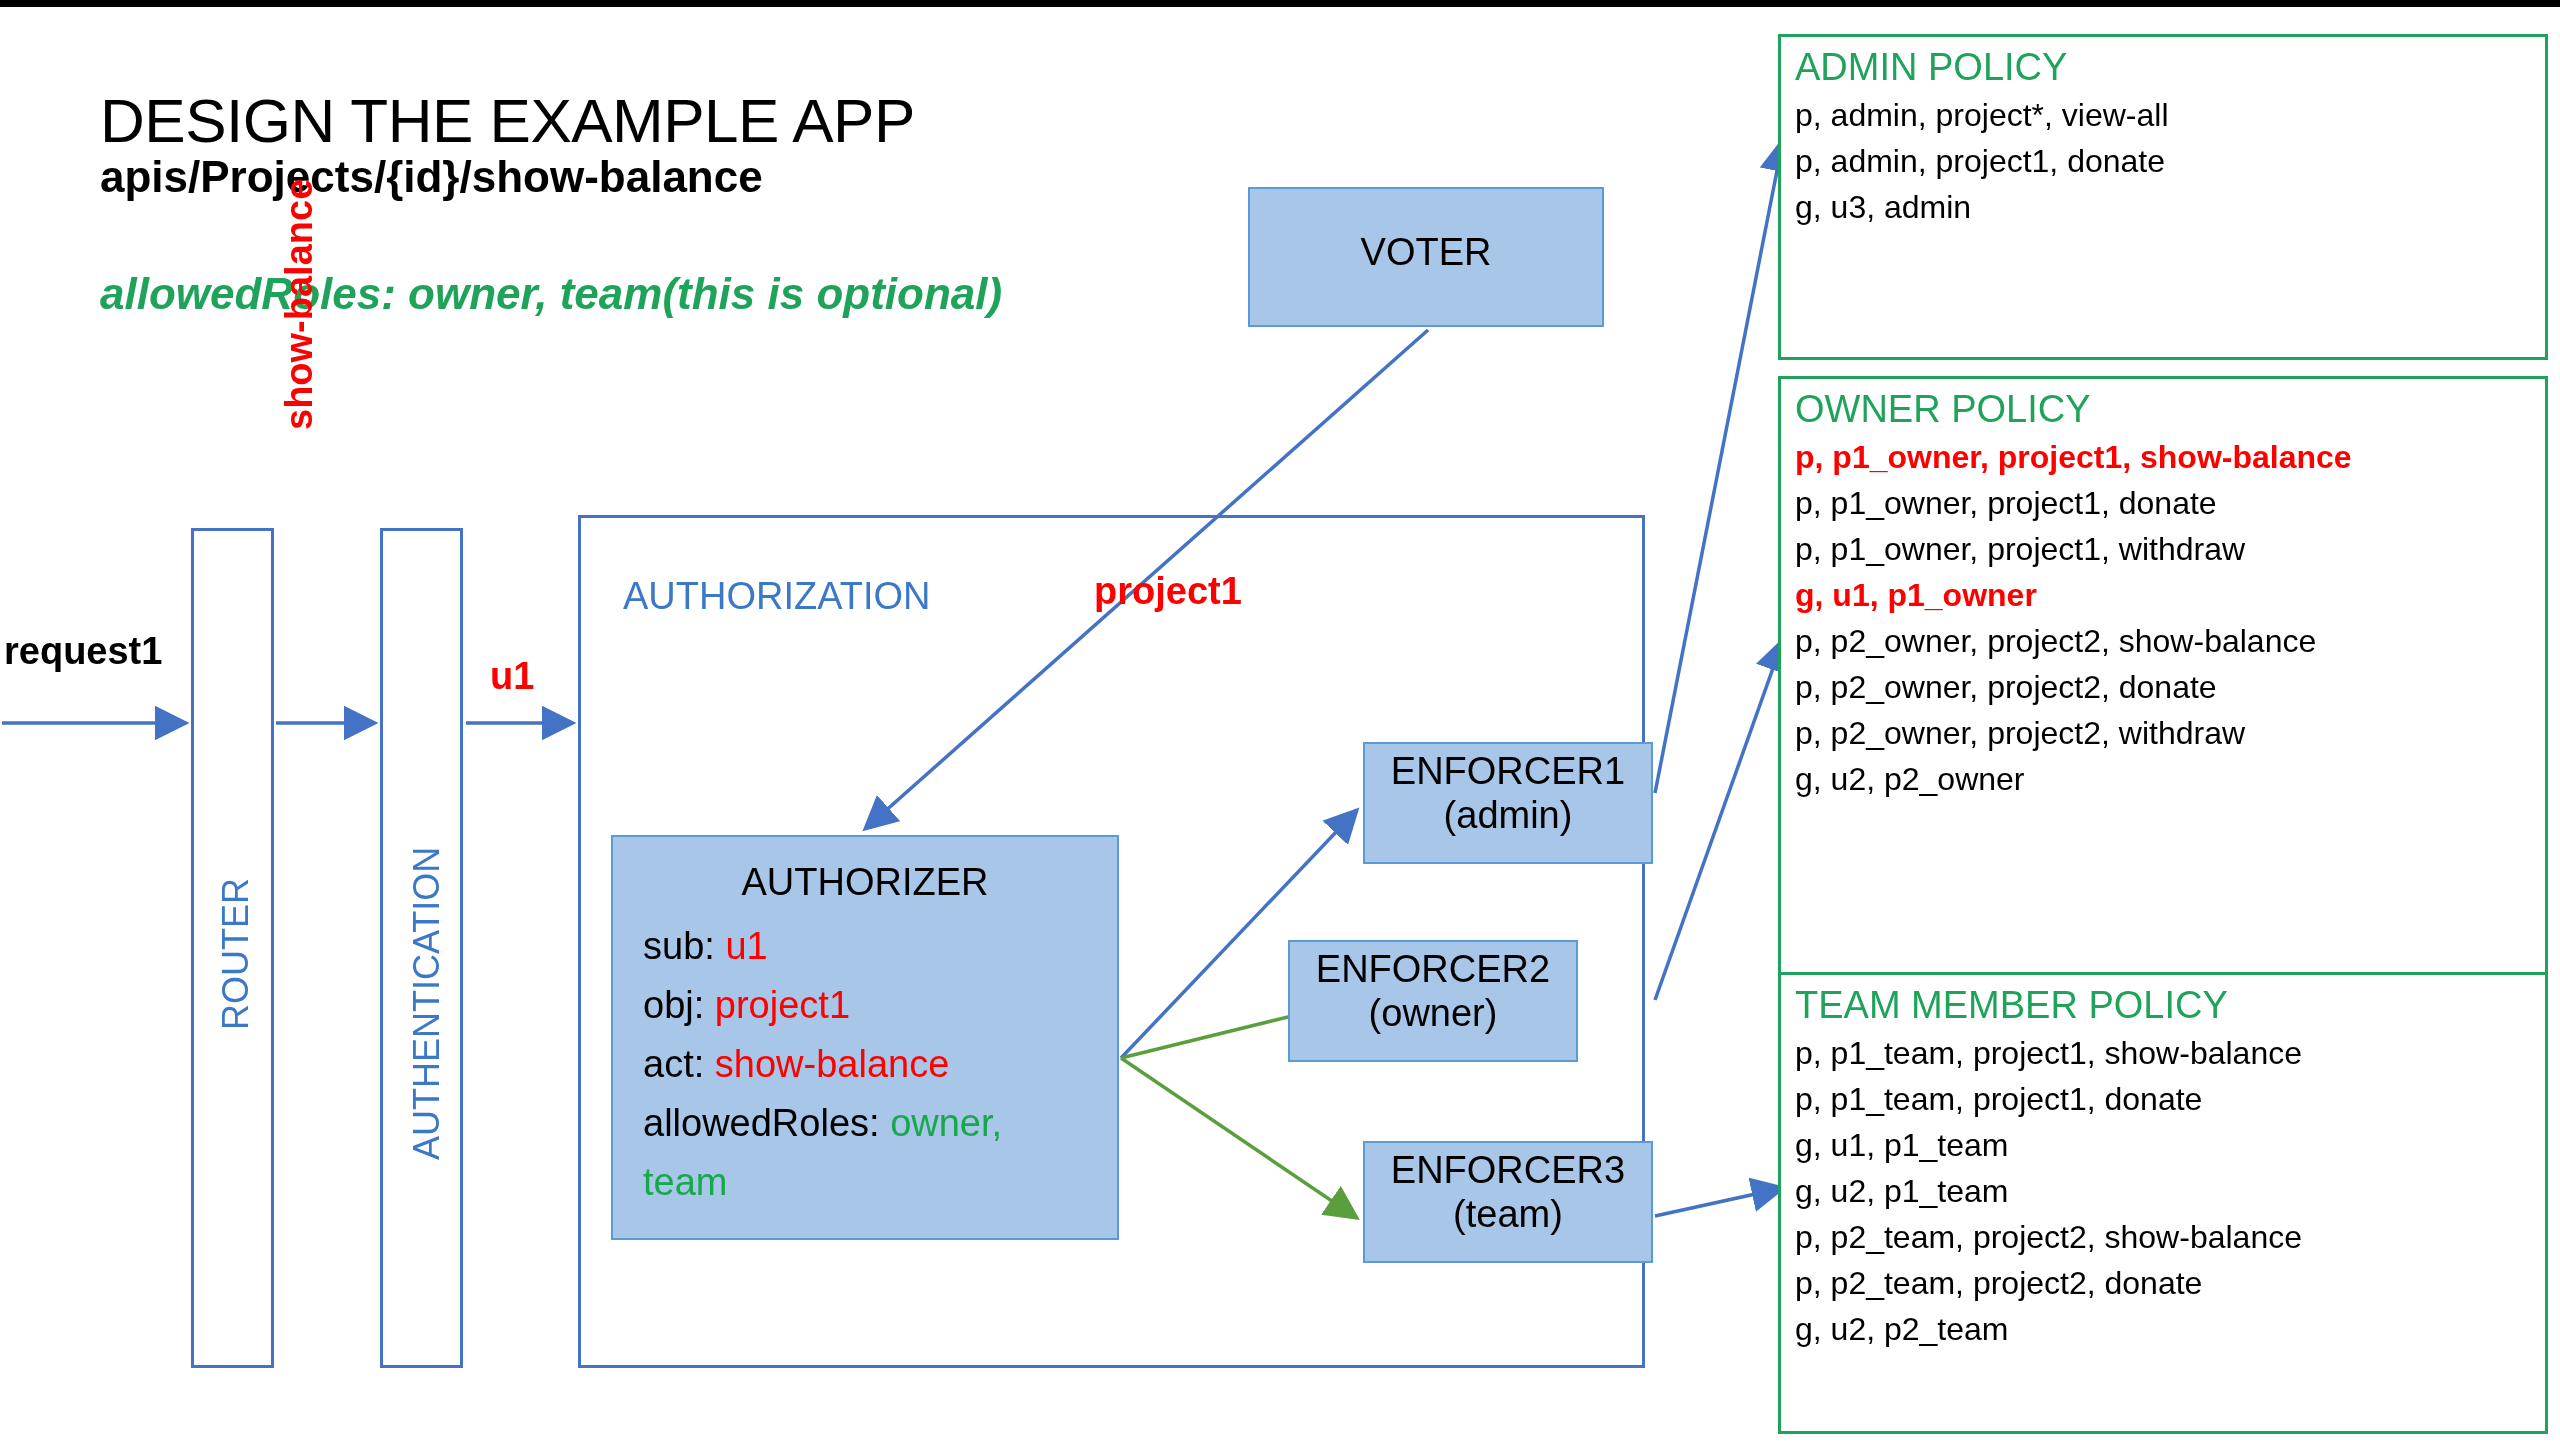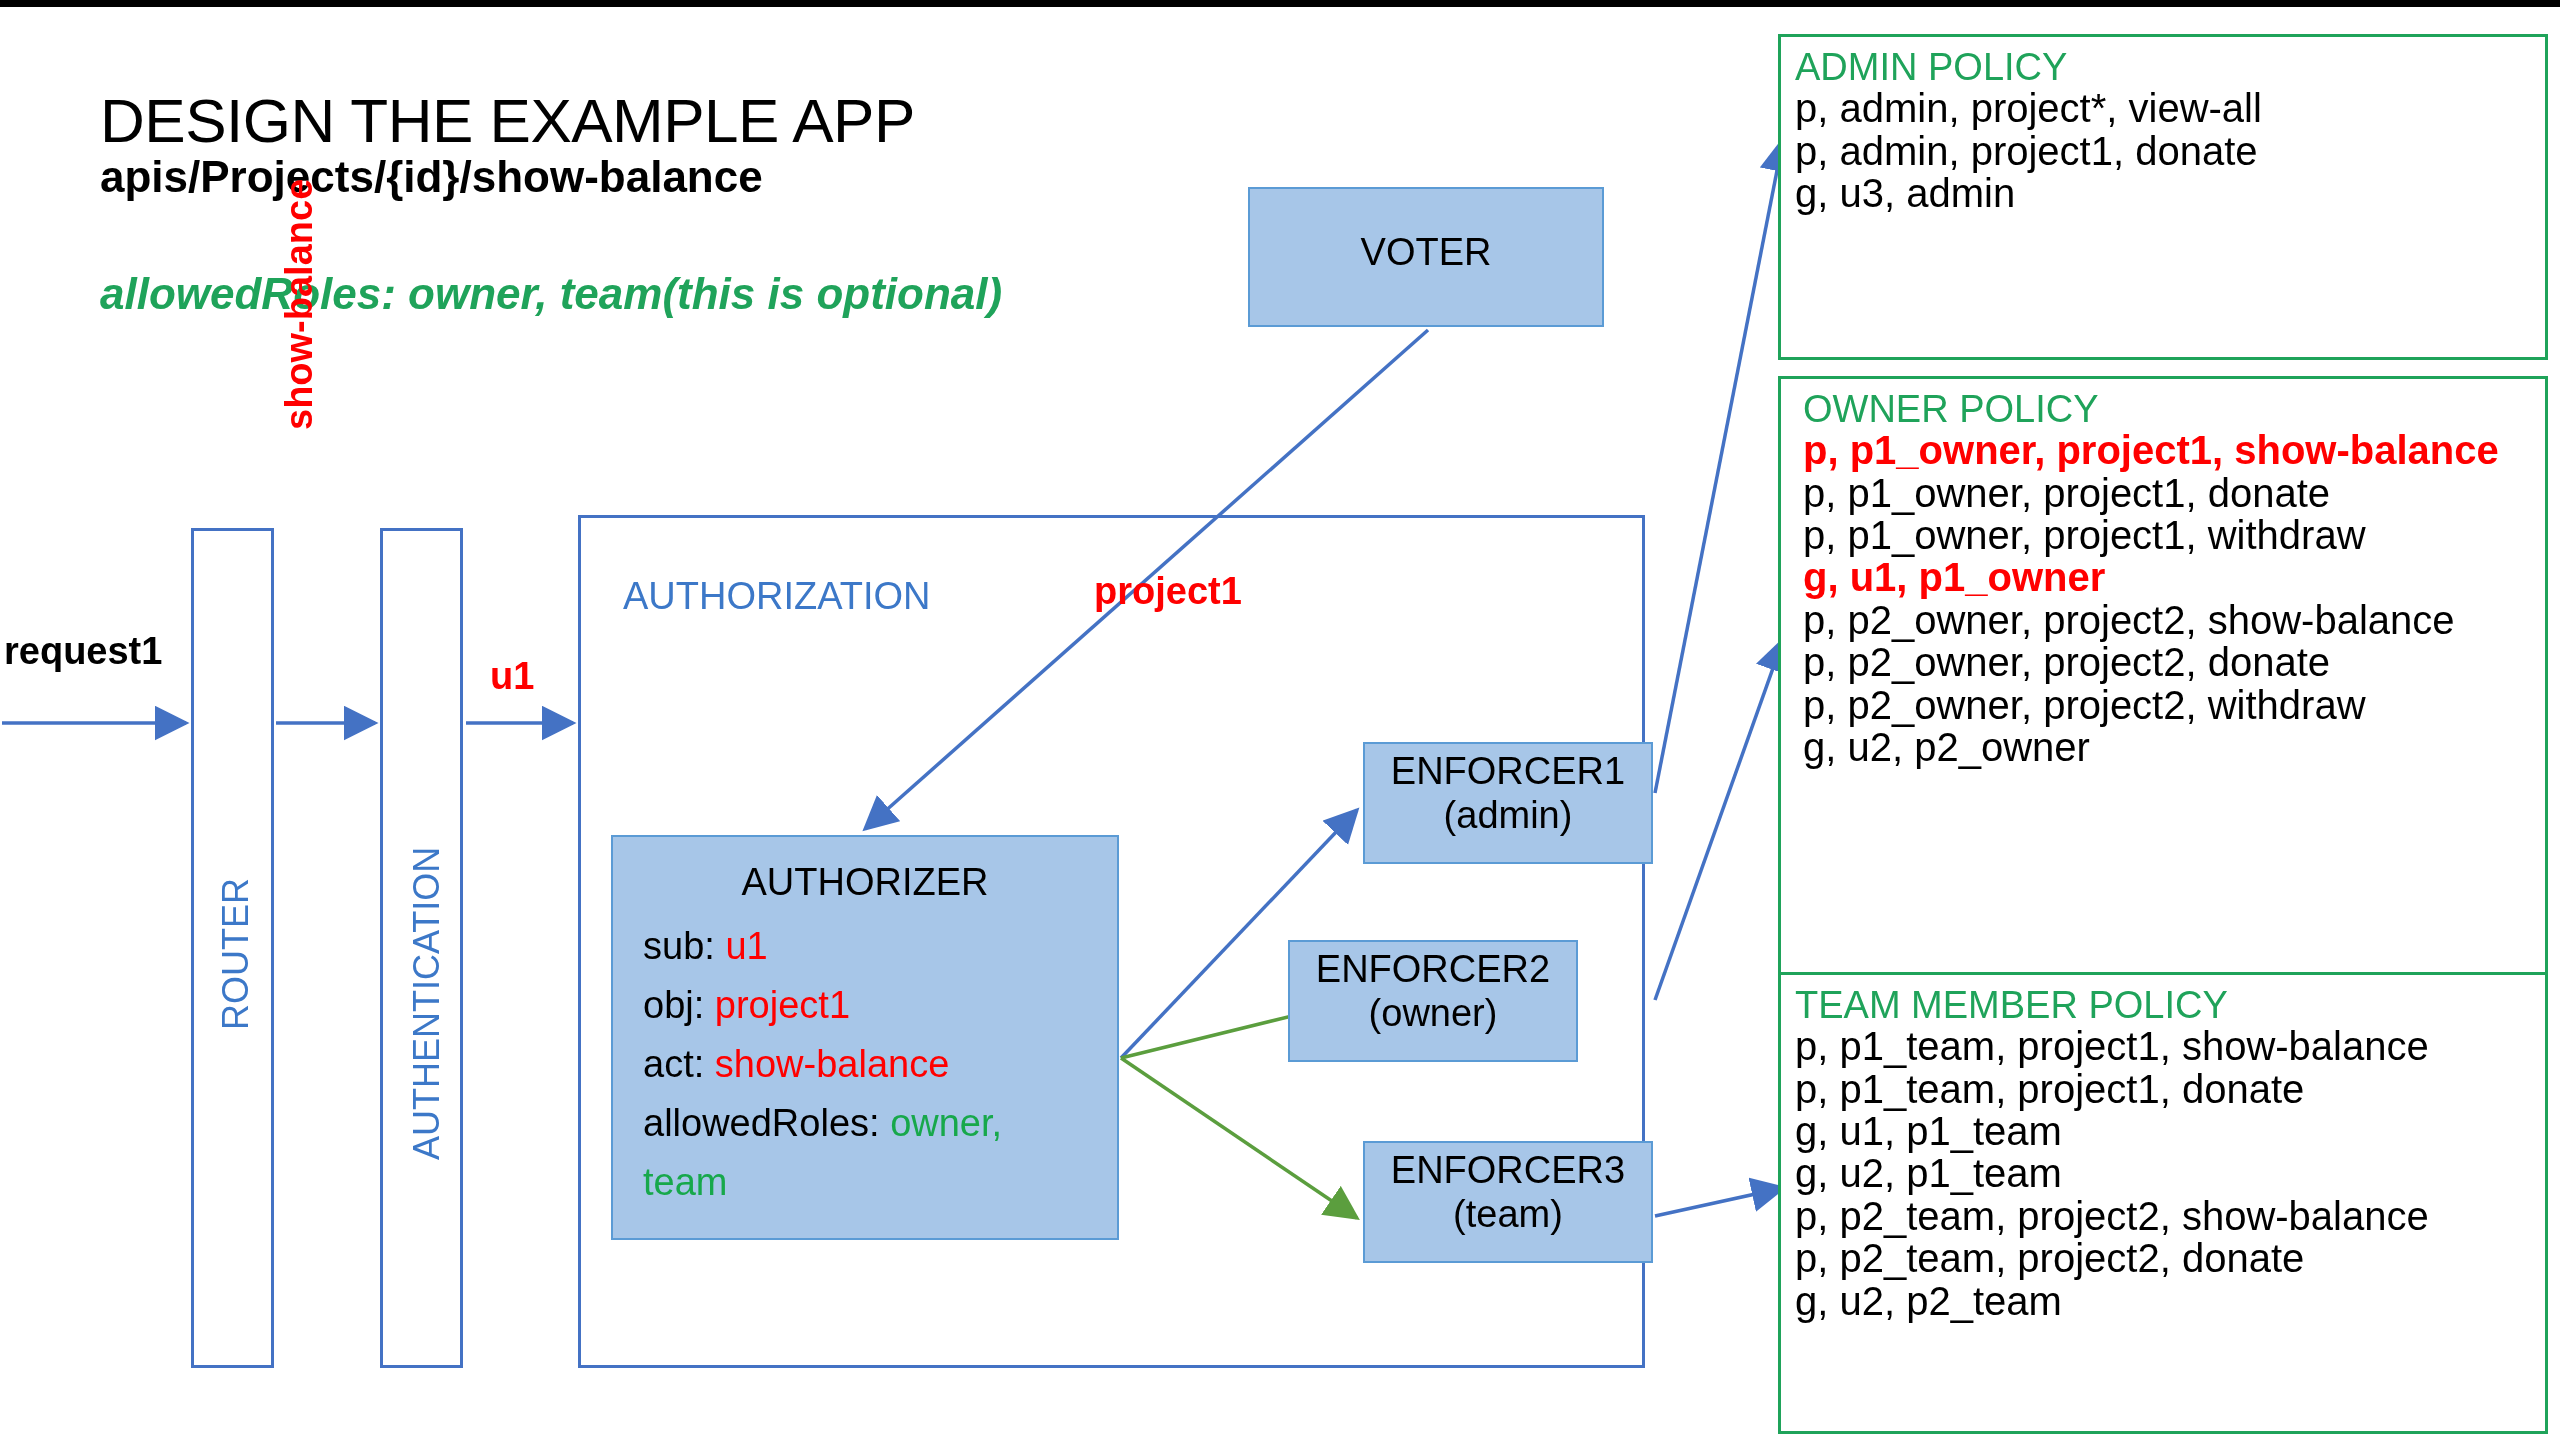--- a/index.html
+++ b/index.html
@@ -76,26 +76,26 @@
   .enf-t2{top:50px;}
   #enf1{left:1363px;top:742px;}
   #enf2{left:1288px;top:940px;}
   #enf3{left:1363px;top:1141px;}
 
   
   .policy{position:absolute;left:1778px;width:770px;
     border:3px solid #1FA35A;background:#ffffff;box-sizing:border-box;}
   .policy-title{font-size:38px;color:#1FA35A;white-space:nowrap;
     margin:10px 0 0 14px;line-height:1.06;}
-  .policy-line{font-size:40px;color:#000;white-space:nowrap;
-    margin:0 0 0 14px;line-height:1.06;}
+  .policy-line{font-size:32px;color:#000;white-space:nowrap;
+    margin:12px 0 0 14px;line-height:1.06;}
   .policy-line.hl{color:#FF0000;font-weight:bold;}
 
   #policy-admin{top:34px;height:326px;}
-  #policy-owner{top:376px;height:732px;padding-left:8px;}
+  #policy-owner{top:376px;height:732px;}
   #policy-team{top:972px;height:462px;}
 </style>
 </head>
 <body>
 
 <div id="canvas">
 
   <div class="topbar"></div>
 
   <svg class="wires" viewBox="0 0 2560 1446">

